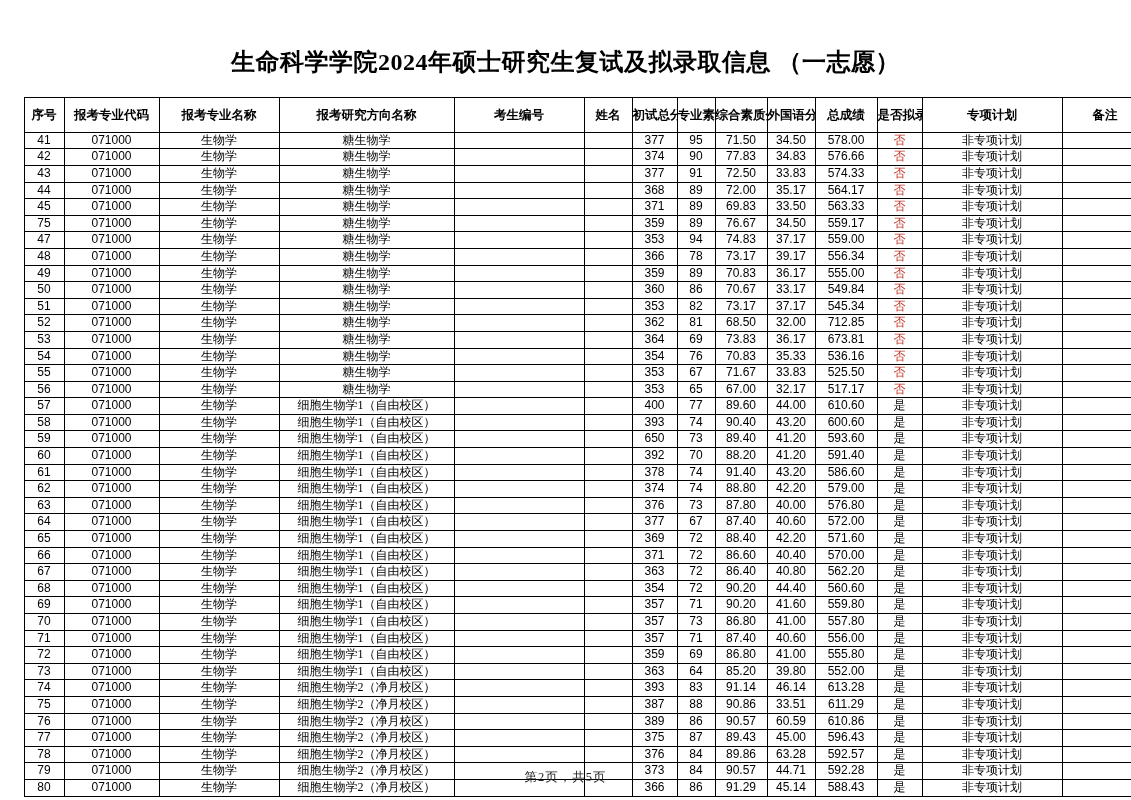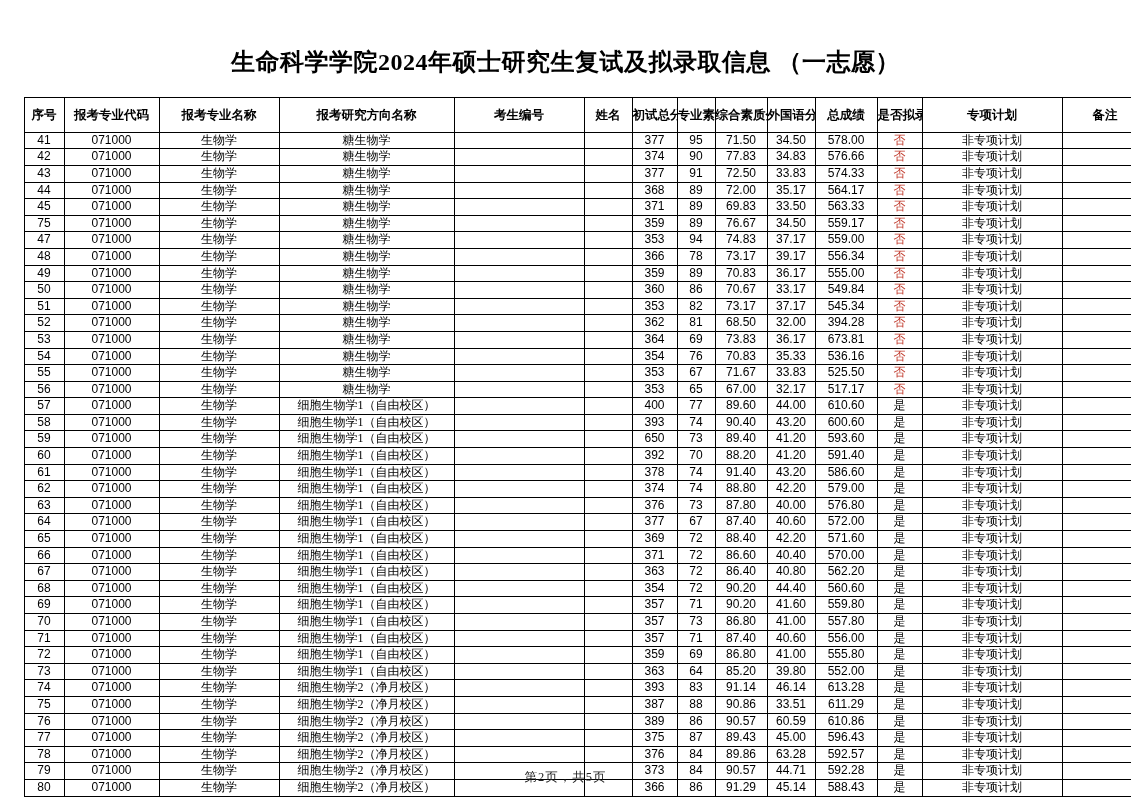--- a/index.html
+++ b/index.html
@@ -325,21 +325,21 @@
             <td class="seq">52</td>
             <td class="num">071000</td>
             <td class="cjk">生物学</td>
             <td class="cjk">糖生物学</td>
             <td class="num"></td>
             <td class="cjk"></td>
             <td class="num">362</td>
             <td class="num">81</td>
             <td class="num">68.50</td>
             <td class="num">32.00</td>
-            <td class="num">394.28</td>
+            <td class="num">712.85</td>
             <td class="admit-no">否</td>
             <td class="cjk">非专项计划</td>
             <td class="cjk"></td>
           </tr>
           <tr>
             <td class="seq">53</td>
             <td class="num">071000</td>
             <td class="cjk">生物学</td>
             <td class="cjk">糖生物学</td>
             <td class="num"></td>

